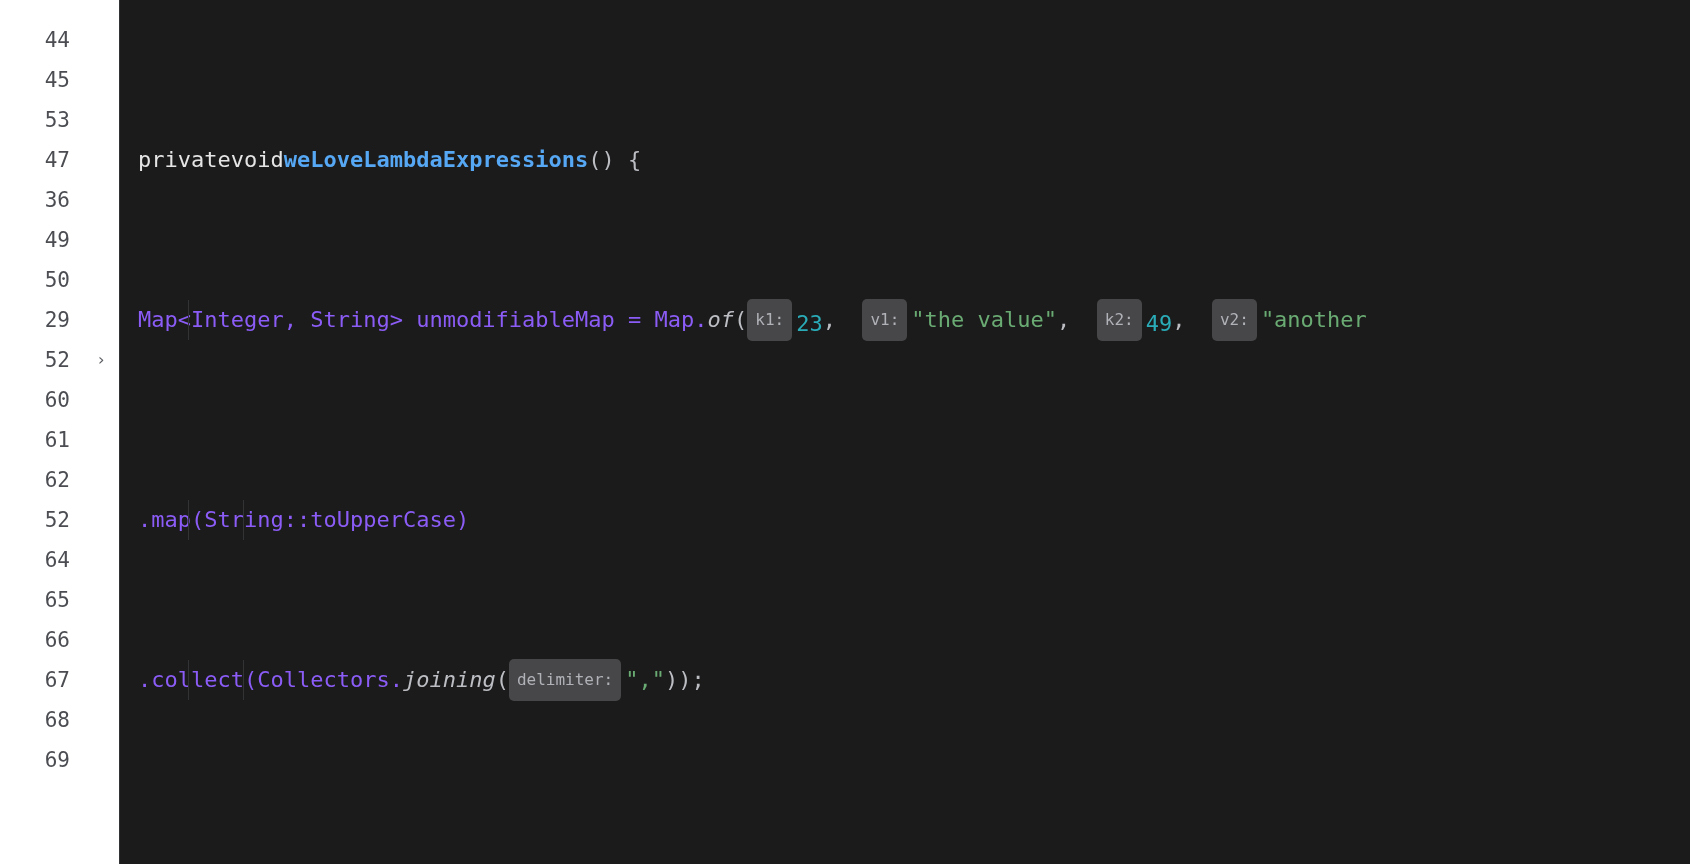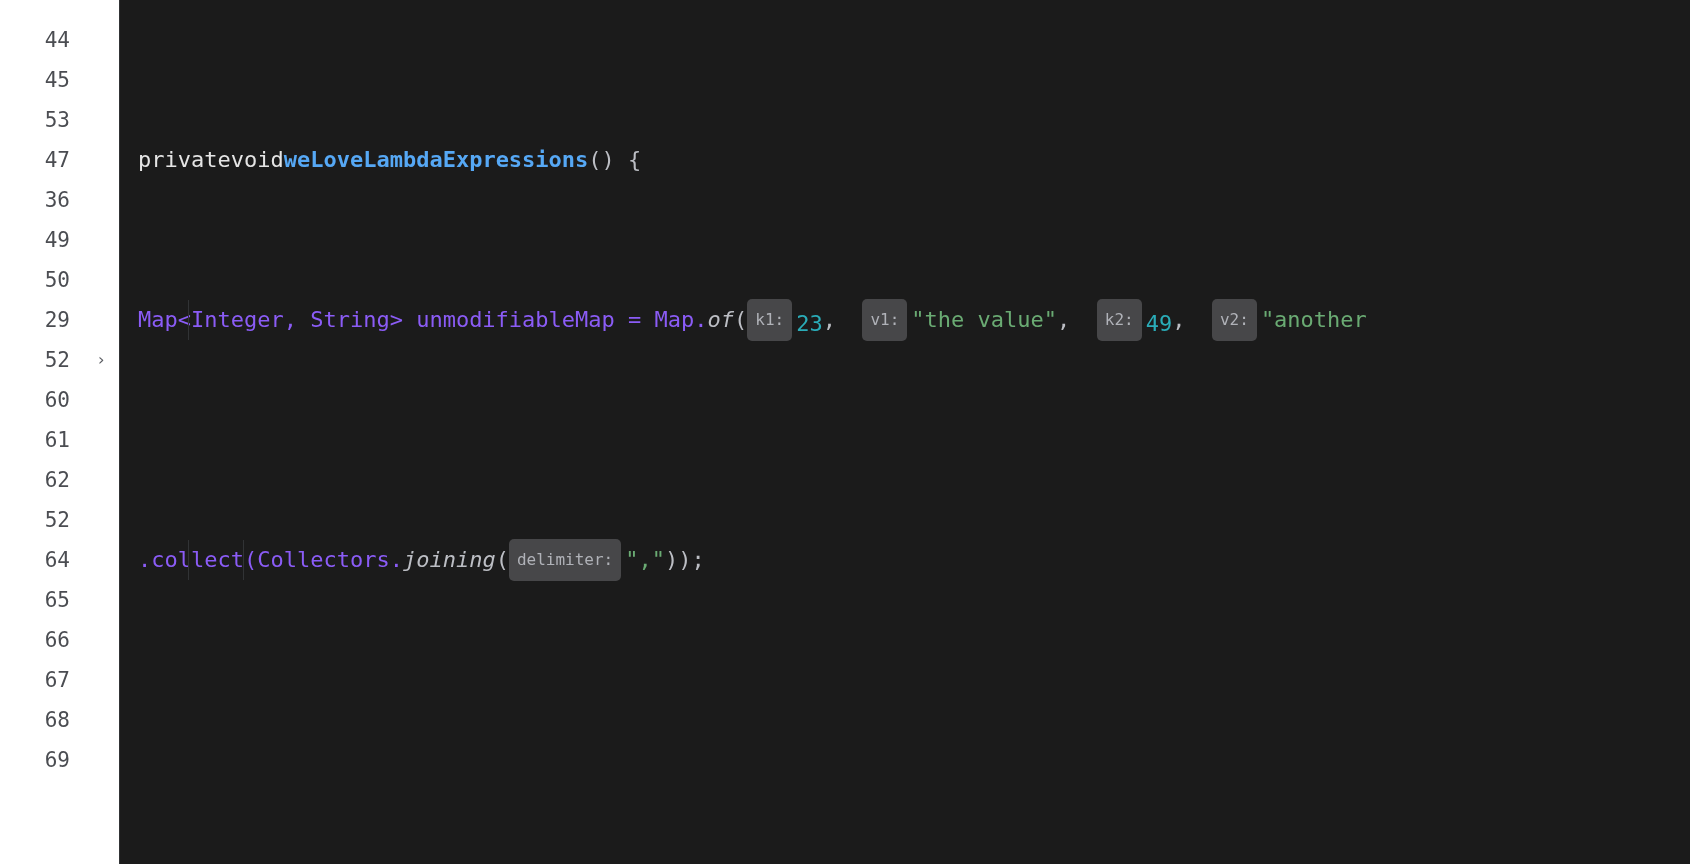--- a/index.html
+++ b/index.html
@@ -153,20 +153,21 @@
       </div>
   </div>
 
   <div class="code">
     
     <div class="code-line">    <span class="kw">private</span> <span class="kw">void</span> <span class="method-decl">weLoveLambdaExpressions</span><span class="punct">() {</span></div>
     
     <div class="code-line"><span class="indent-guide" style="left:50px"></span>        <span class="type">Map&lt;Integer, String&gt; unmodifiableMap = Map.</span><span class="static-call">of</span><span class="punct">(</span><span class="hint">k1:</span><span class="num">23</span><span class="punct">,  </span><span class="hint">v1:</span><span class="str">"the value"</span><span class="punct">,  </span><span class="hint">k2:</span><span class="num">49</span><span class="punct">,  </span><span class="hint">v2:</span><span class="str">"another</span></div>
     
     
+    <div class="code-line"><span class="indent-guide" style="left:50px"></span><span class="indent-guide" style="left:105px"></span>                                   <span class="type">.map(String::toUpperCase)</span></div>
     
     <div class="code-line"><span class="indent-guide" style="left:50px"></span><span class="indent-guide" style="left:105px"></span>                                   <span class="type">.collect(Collectors.</span><span class="static-call">joining</span><span class="punct">(</span><span class="hint">delimiter:</span><span class="str">","</span><span class="punct">));</span></div>
     
     
     
     
     
     
     
     

